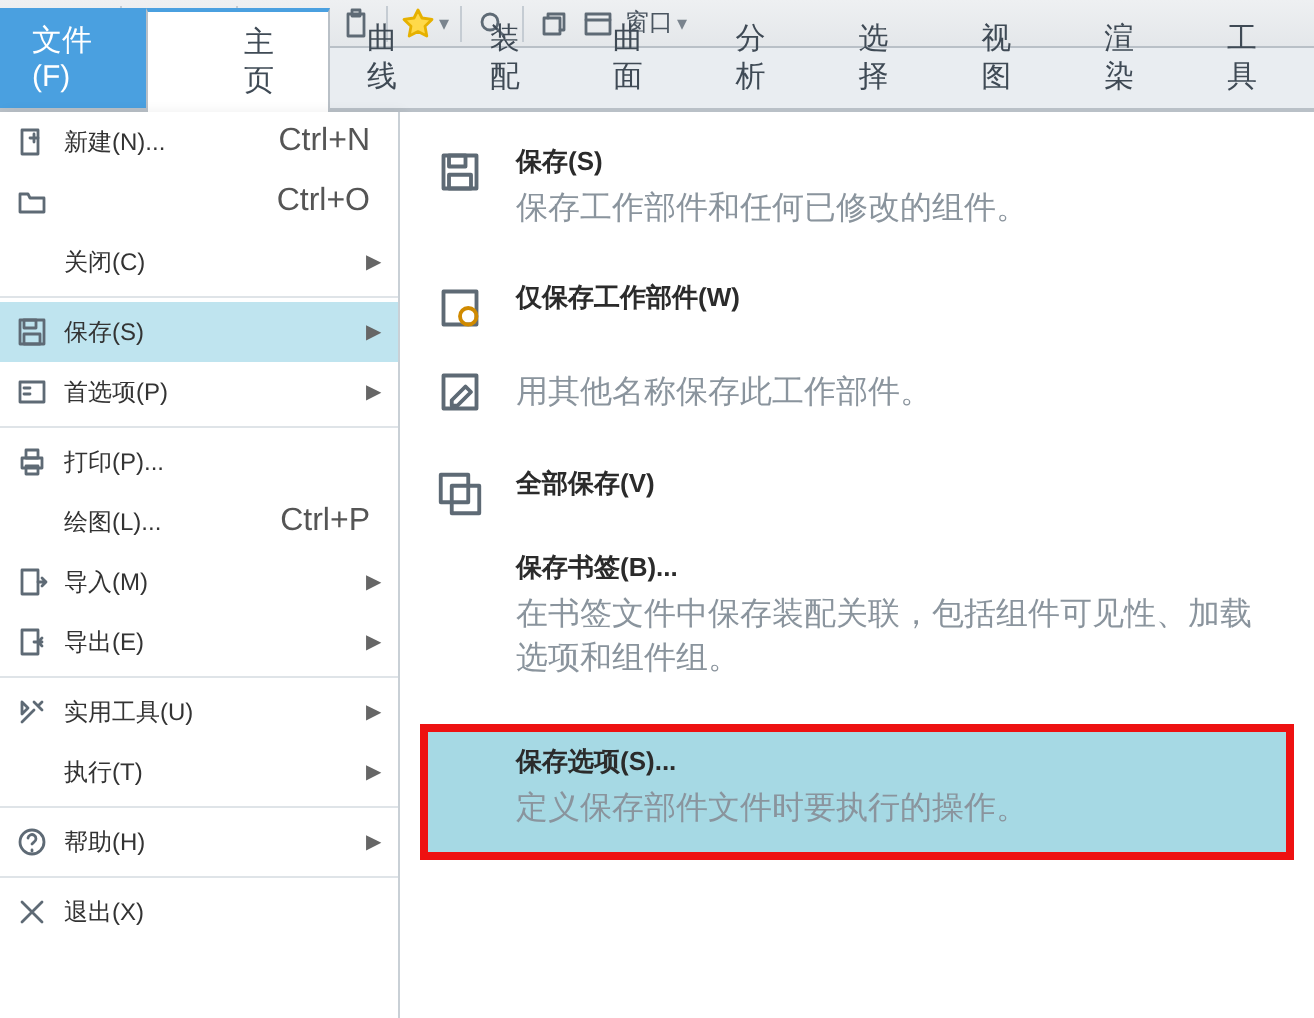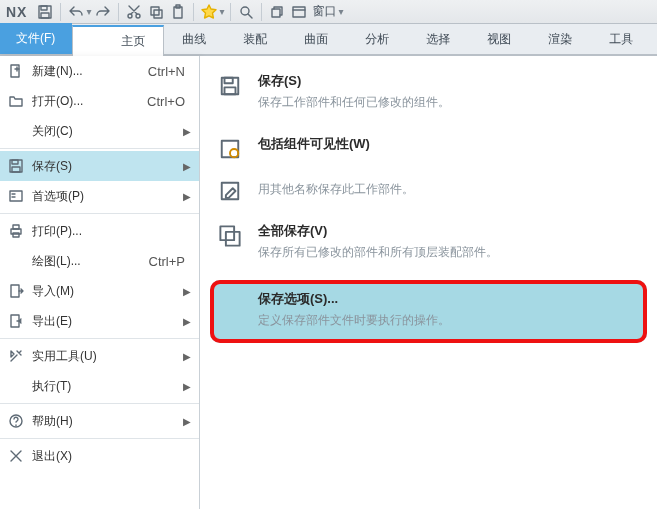--- a/index.html
+++ b/index.html
@@ -34,21 +34,21 @@
   .tb-drop { font-size:10px; color:#7a848e; margin-left:-2px;}
   .tb-text { color:#4a5560; padding:0 2px;}
 
   
   .ribbon {
     display:flex; align-items:flex-end; height:32px;
     background:#e9edf1; border-bottom:2px solid #b9c0c7;
     padding-left:0;
   }
   .ribbon-tab {
-    padding: 6px 18px 6px; font-size:12px; color:#3f4a55;
+    padding: 6px 18px 6px; font-size:15px; color:#3f4a55;
     border-right:1px solid transparent;
   }
   .ribbon-tab.file {
     background:#4aa0e0; color:#fff; padding:7px 16px;
   }
   .ribbon-tab.active {
     background:#fff; border-top:2px solid #4aa0e0;
     border-left:1px solid #b9c0c7; border-right:1px solid #b9c0c7;
     margin-bottom:-2px; padding-bottom:6px;padding-left:48px;
   }
@@ -60,40 +60,40 @@
   .file-menu {
     width:200px; background:#fff; border-right:1px solid #c9d0d6;
     box-shadow: 2px 0 6px rgba(0,0,0,0.07);
   }
   .menu-item {
     display:flex; align-items:center; height:30px;
     padding: 0 6px 0 6px; position:relative;justify-content:space-between;
   }
   .menu-item .mi-icon { width:20px; display:flex; justify-content:center; color:#5e6a75;}
   .menu-item .mi-label { flex:1; padding-left:6px; color:#333;}
-  .menu-item .mi-shortcut { color:#555; padding-right:8px; font-size:13px;}
+  .menu-item .mi-shortcut { color:#555; padding-right:8px; font-size:16px;}
   .menu-item .mi-chev { width:10px; color:#666; font-size:10px;}
   .menu-item.selected { background:#bfe4ef;}
 
   .submenu {
     flex:1; background:#fff; padding: 6px 0 0 0; overflow:auto;
   }
   .sub-item {
     padding: 10px 24px 14px 58px; position:relative;
   }
   .sub-item .si-icon {
     position:absolute; left:16px; top:10px; width:28px; height:28px;
     display:flex; align-items:center; justify-content:center; color:#6b7682;
   }
   .sub-item .si-title { font-size:13px; font-weight:600; color:#2b2b2b; }
-  .sub-item .si-desc  { font-size:12px; color:#8a949d; margin-top:4px; line-height:1.4;}
+  .sub-item .si-desc  { font-size:16px; color:#8a949d; margin-top:4px; line-height:1.4;}
   .sub-item.highlight {
     background:#a6d9e4;
     outline: 4px solid #e11; outline-offset:-4px;
-    margin: 6px 10px 0 10px; padding-left:48px;border-radius:10px;
+    margin: 6px 10px 0 10px; padding-left:48px;
   }
   .sub-item.highlight .si-icon{ left:6px;}
   
   svg { width:16px; height:16px; stroke:#5e6a75; stroke-width:1.4; fill:none; stroke-linecap:round; stroke-linejoin:round;}
   .si-icon svg { width:22px; height:22px;}
 </style>
 </head>
 <body>
 
 <div class="titlebar">
@@ -193,21 +193,20 @@
         </span>
       <span class="mi-label">新建(N)...</span>
       <span class="mi-shortcut">Ctrl+N</span>
     </div>
     <div class="menu-item hoverable">
       <span class="mi-icon">
           <svg viewBox="0 0 16 16">
             <path d="M2 4h4l1 2h7v7H2z"></path>
           </svg>
         </span>
-      <span class="mi-label">打开(O)...</span>
       <span class="mi-shortcut">Ctrl+O</span>
     </div>
     <div class="menu-item hoverable">
       <span class="mi-icon"></span>
       <span class="mi-label">关闭(C)</span>
       <span class="mi-chev">▶</span>
     </div>
     <div style="height:1px;background:#dfe4e8;margin:2px 0"></div>
     <div class="menu-item selected">
       <span class="mi-icon">
@@ -317,44 +316,48 @@
       <div class="si-desc">保存工作部件和任何已修改的组件。</div>
     </div>
 
     <div class="sub-item">
       <span class="si-icon">
           <svg viewBox="0 0 16 16">
             <rect x="2" y="2" width="12" height="12"></rect>
             <circle cx="11" cy="11" r="3" style="stroke:#d08a00"></circle>
           </svg>
         </span>
-      <div class="si-title">包括组件可见性(W)</div>
+      <div class="si-title">仅保存工作部件(W)</div>
     </div>
 
     <div class="sub-item">
       <span class="si-icon">
           <svg viewBox="0 0 16 16">
             <rect x="2" y="2" width="12" height="12"></rect>
             <path d="M5 11l5-5 2 2-5 5H5z"></path>
           </svg>
         </span>
       <div class="si-desc">用其他名称保存此工作部件。</div>
     </div>
 
     <div class="sub-item">
       <span class="si-icon">
           <svg viewBox="0 0 16 16">
             <rect x="1" y="1" width="10" height="10"></rect>
             <rect x="5" y="5" width="10" height="10"></rect>
           </svg>
         </span>
       <div class="si-title">全部保存(V)</div>
-      <div class="si-desc">保存所有已修改的部件和所有顶层装配部件。</div>
-    </div>
-
+    </div>
+
+    <div class="sub-item">
+      <span class="si-icon"></span>
+      <div class="si-title">保存书签(B)...</div>
+      <div class="si-desc">在书签文件中保存装配关联，包括组件可见性、加载选项和组件组。</div>
+    </div>
 
     <div class="sub-item highlight">
       <span class="si-icon"></span>
       <div class="si-title">保存选项(S)...</div>
       <div class="si-desc">定义保存部件文件时要执行的操作。</div>
     </div>
   </div>
 </div>
 
 </body></html>

